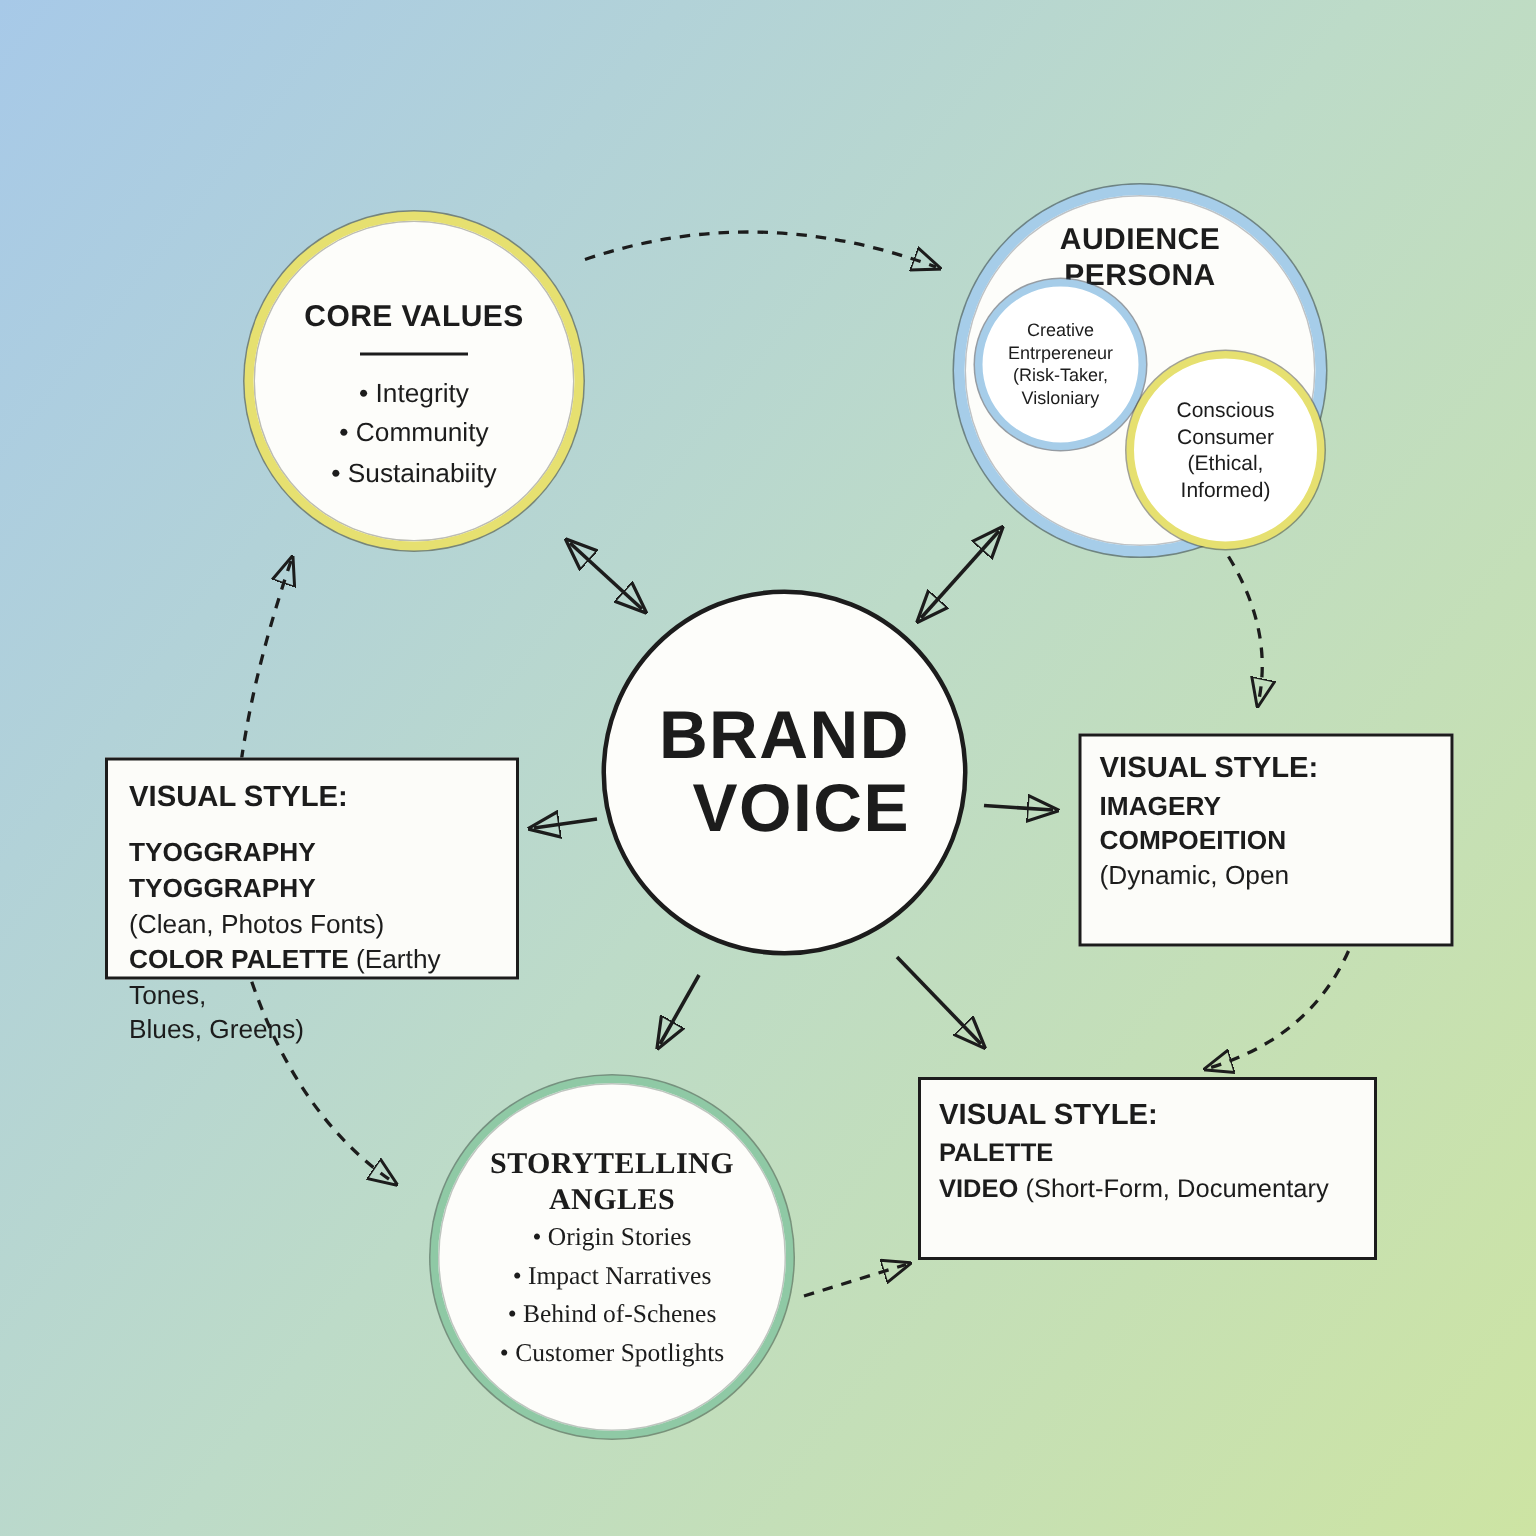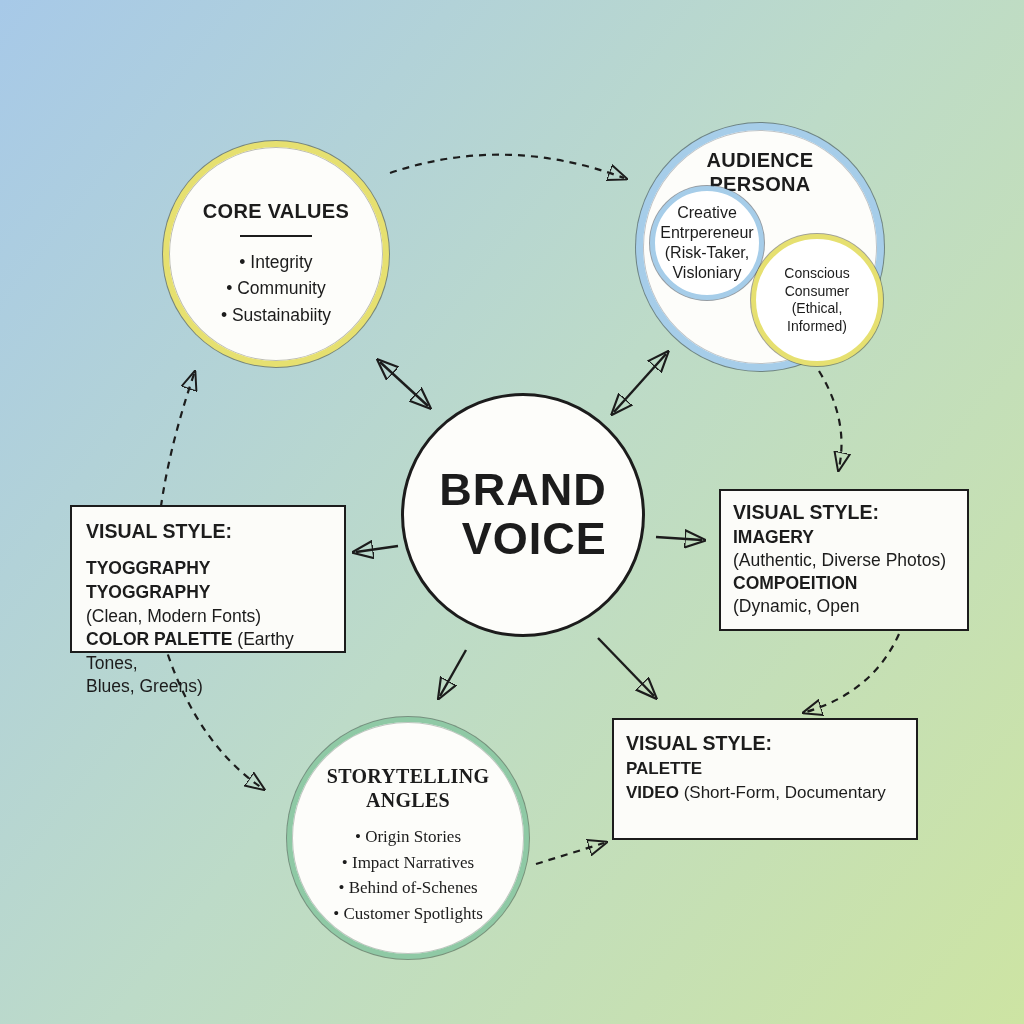--- a/index.html
+++ b/index.html
@@ -30,30 +30,30 @@
                  box-shadow:0 0 0 1px rgba(70,70,45,.55), inset 0 0 0 1px rgba(70,70,45,.35); padding-top:52px;text-align:center; }
   .circle-title { font-weight:bold; font-size:20px; line-height:1.2; letter-spacing:.3px; }
   .divider { width:72px; border-top:2.5px solid #1c1c1c; margin:12px auto 12px; }
   .bullet-list { font-size:17.5px; line-height:1.5; }
   .bullet-item::before { content:"• "; }
 
   
   .persona-circle { left:636px; top:123px; width:248px; height:248px; border:7px solid #a6cde9;
                     box-shadow:0 0 0 1px rgba(45,60,75,.55), inset 0 0 0 1px rgba(45,60,75,.3); padding-top:18px; }
   .inner-circle { position:absolute; border-radius:50%; background:#fff; display:flex; align-items:center;
-                  justify-content:center; text-align:center; font-size:16px; line-height:1.25; }
+                  justify-content:center; text-align:center; font-size:12px; line-height:1.25; }
   .creative-circle { left:7px; top:56px; width:114px; height:114px; border:5px solid #a6cde9;
                      box-shadow:0 0 0 1px rgba(45,60,75,.5); }
   .conscious-circle { left:108px; top:104px; width:132px; height:132px; border:5px solid #e6e070;
                       box-shadow:0 0 0 1px rgba(70,70,45,.5); font-size:14px; }
 
   
   .story-circle { left:287px; top:717px; width:242px; height:242px; border:5px solid #8fc9a5;
                   box-shadow:0 0 0 1px rgba(45,70,55,.5), inset 0 0 0 1px rgba(45,70,55,.3); padding-top:42px;font-family:Liberation Serif, serif; }
-  .story-circle .bullet-list { margin-top:12px; font-size:17px; }
+  .story-circle .bullet-list { font-size:17px; }
 
   
   .box { border:2px solid #1c1c1c; background:#fcfcf9; }
   .box-heading { font-weight:bold; font-size:19.5px; }
   .left-box { left:70px; top:505px; width:276px; height:148px; padding:11px 14px; font-size:17.5px; line-height:1.35; }
   .left-box .box-heading { margin-bottom:13px; }
   .right-box { left:719px; top:489px; width:250px; height:142px; padding:9px 12px; font-size:17.5px; line-height:1.32; }
   .bottom-box { left:612px; top:718px; width:306px; height:122px; padding:10px 12px; font-size:17px; line-height:1.4; }
   b { font-weight:bold; }
 </style>
@@ -120,29 +120,28 @@
   <div class="node circle center-circle">
     <div class="center-title">
       <div>BRAND</div>
       <div>VOICE</div>
     </div>
   </div>
 
   <div class="node box left-box">
     <div class="box-heading">VISUAL STYLE:</div>
     <div><b>TYOGGRAPHY TYOGGRAPHY</b></div>
-    <div>(Clean, Modern Fonts)</div>
+    <div>(Clean, Photos Fonts)</div>
     <div><b>COLOR PALETTE</b><span> (Earthy Tones,</span></div>
     <div>Blues, Greens)</div>
   </div>
 
   <div class="node box right-box">
     <div class="box-heading">VISUAL STYLE:</div>
     <div><b>IMAGERY</b></div>
-    <div>(Authentic, Diverse Photos)</div>
     <div><b>COMPOEITION</b></div>
     <div>(Dynamic, Open</div>
   </div>
 
   <div class="node box bottom-box">
     <div class="box-heading">VISUAL STYLE:</div>
     <div><b>PALETTE</b></div>
     <div><b>VIDEO</b><span> (Short-Form, Documentary</span></div>
   </div>
 

